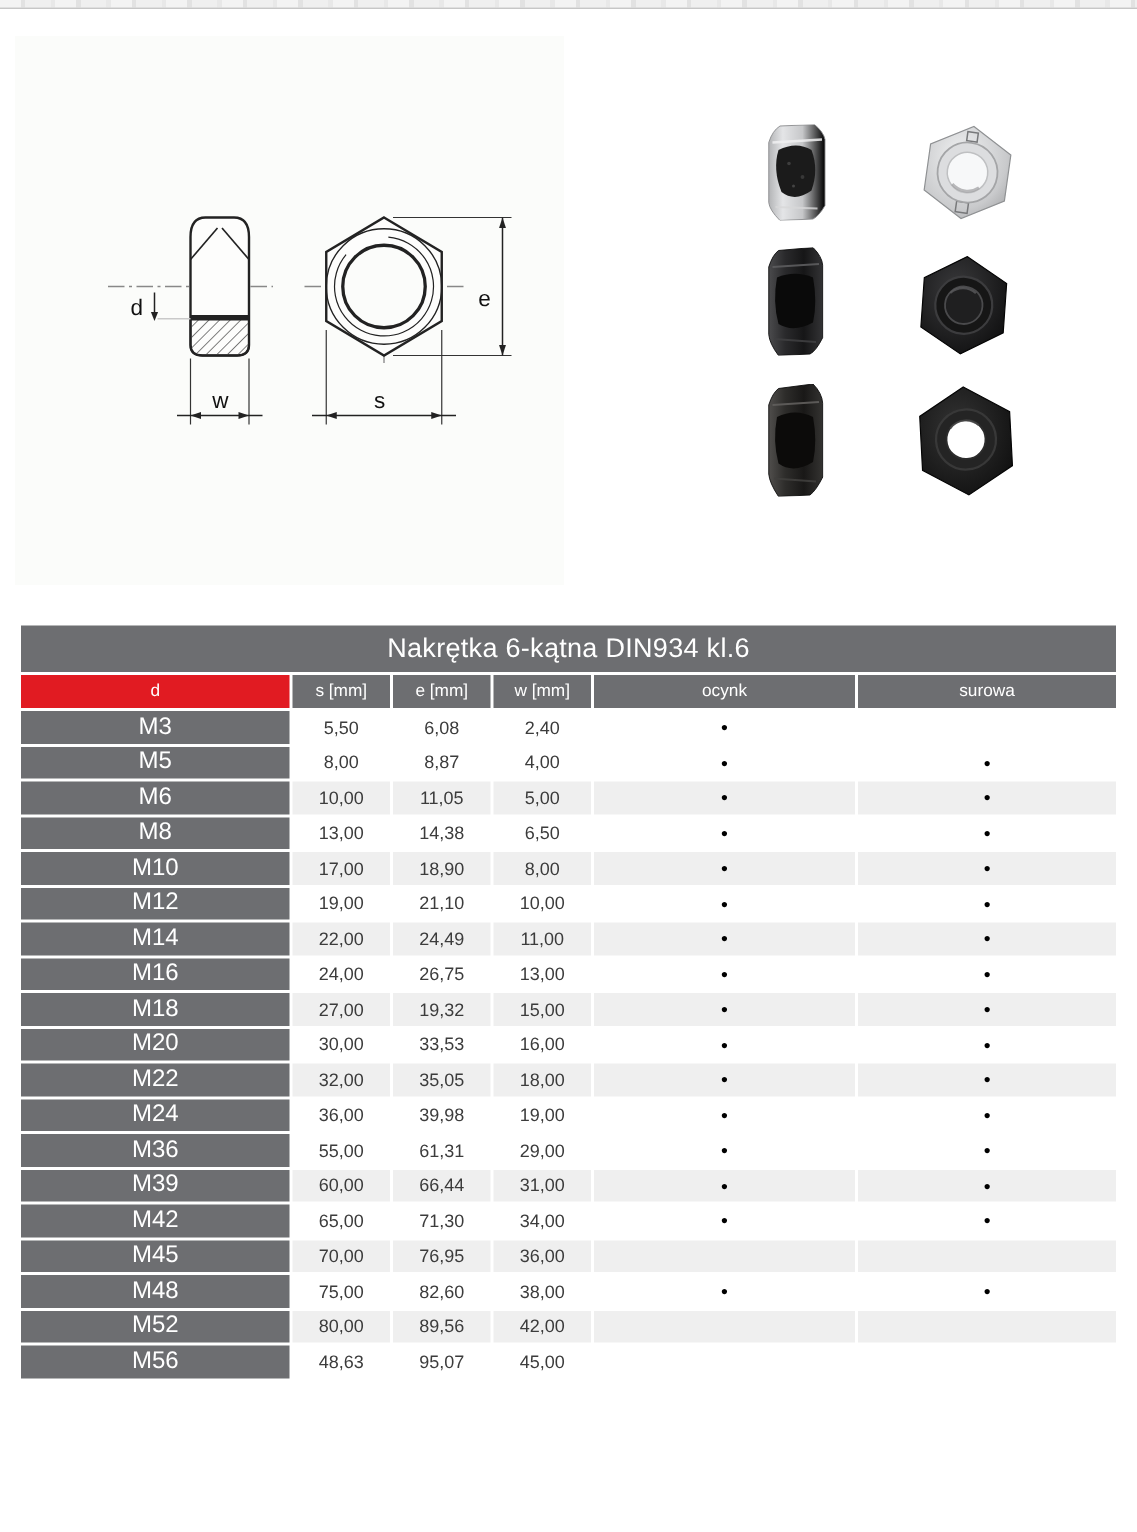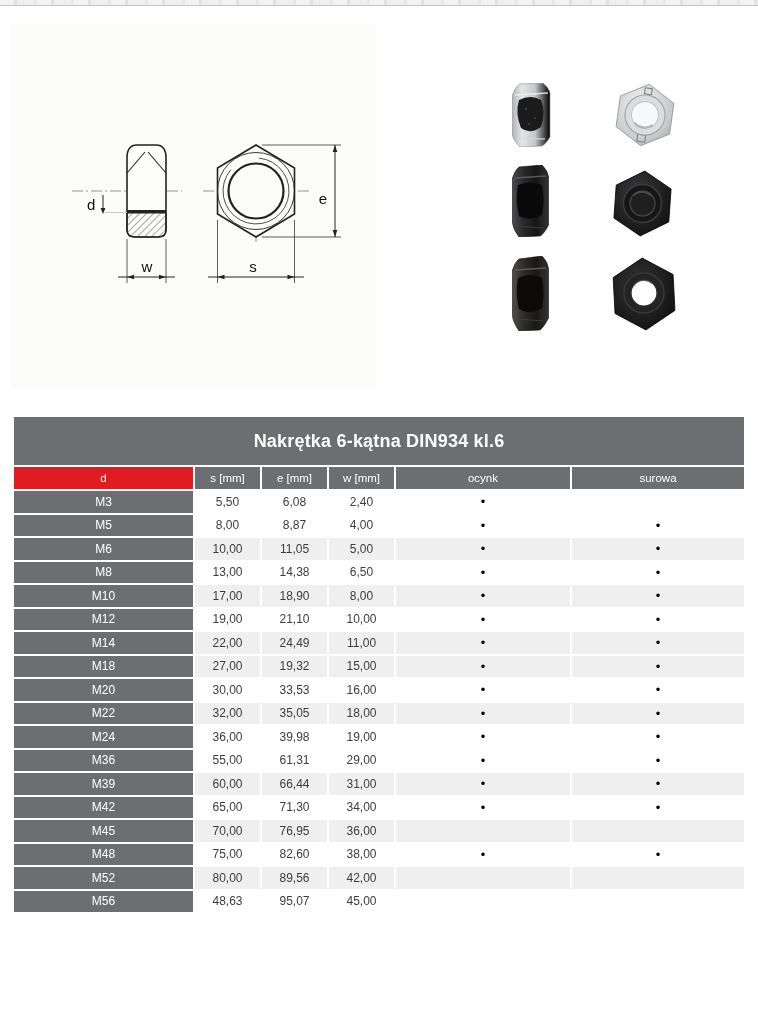--- a/index.html
+++ b/index.html
@@ -16,25 +16,25 @@
   #drawing-panel svg{display:block}
 
   
   .photo{position:absolute}
 
   
   #spec-table{position:absolute;left:12px;top:415px;width:734px;
     border-collapse:separate;border-spacing:2px;table-layout:fixed}
   #spec-table th,#spec-table td{padding:0;margin:0;vertical-align:middle;text-align:center;
     overflow:hidden;white-space:nowrap}
-  .title{height:48px;background:var(--header-gray,#6d6e71);color:#fff;
-    font-size:18px;font-weight:bold;letter-spacing:.2px}
+  .title{height:31px;background:var(--header-gray,#6d6e71);color:#fff;
+    font-size:18px;font-weight:normal;letter-spacing:.2px}
   .hd{height:22px;background:var(--header-gray,#6d6e71);color:#fff;font-size:11.5px;font-weight:normal}
   .hd-d{background:var(--accent-red,#e11b22)}
-  .rl{height:20px;background:var(--header-gray,#6d6e71);color:#fff;font-size:12px;font-weight:normal}
+  .rl{height:20px;background:var(--header-gray,#6d6e71);color:#fff;font-size:16px;font-weight:normal}
   #spec-table td{height:21.5px;background:#fff;font-size:12px;color:var(--table-text,#3c3c3c)}
   #spec-table tr.alt td{background:var(--row-alt,#efefef)}
   #spec-table td.dot{font-size:13px;color:#000;line-height:1}
 
   .dwg-text{font-family:"Liberation Sans",sans-serif;font-size:15px;fill:#111}
 </style>
 </head>
 <body>
 
 <div id="page">
@@ -275,20 +275,28 @@
       <td class="dot">•</td>
     </tr>
         <tr class="alt">
       <th class="rl" scope="row">M14</th>
       <td>22,00</td>
       <td>24,49</td>
       <td>11,00</td>
       <td class="dot">•</td>
       <td class="dot">•</td>
     </tr>
+        <tr>
+      <th class="rl" scope="row">M16</th>
+      <td>24,00</td>
+      <td>26,75</td>
+      <td>13,00</td>
+      <td class="dot">•</td>
+      <td class="dot">•</td>
+    </tr>
         <tr class="alt">
       <th class="rl" scope="row">M18</th>
       <td>27,00</td>
       <td>19,32</td>
       <td>15,00</td>
       <td class="dot">•</td>
       <td class="dot">•</td>
     </tr>
         <tr>
       <th class="rl" scope="row">M20</th>

